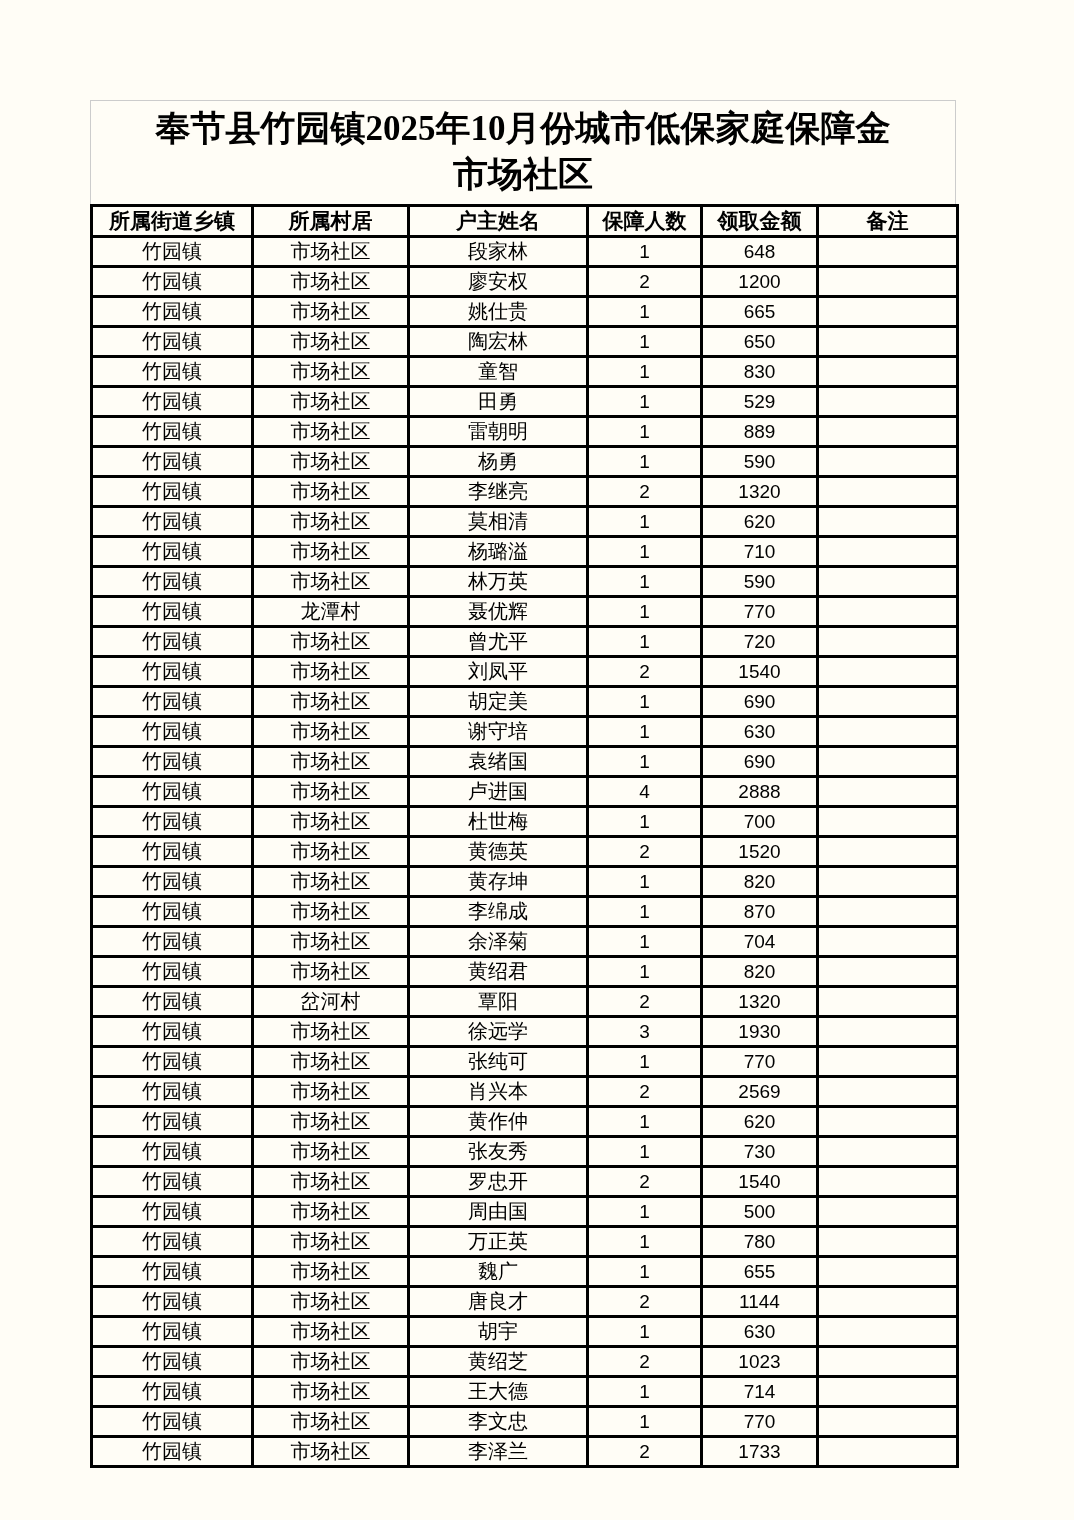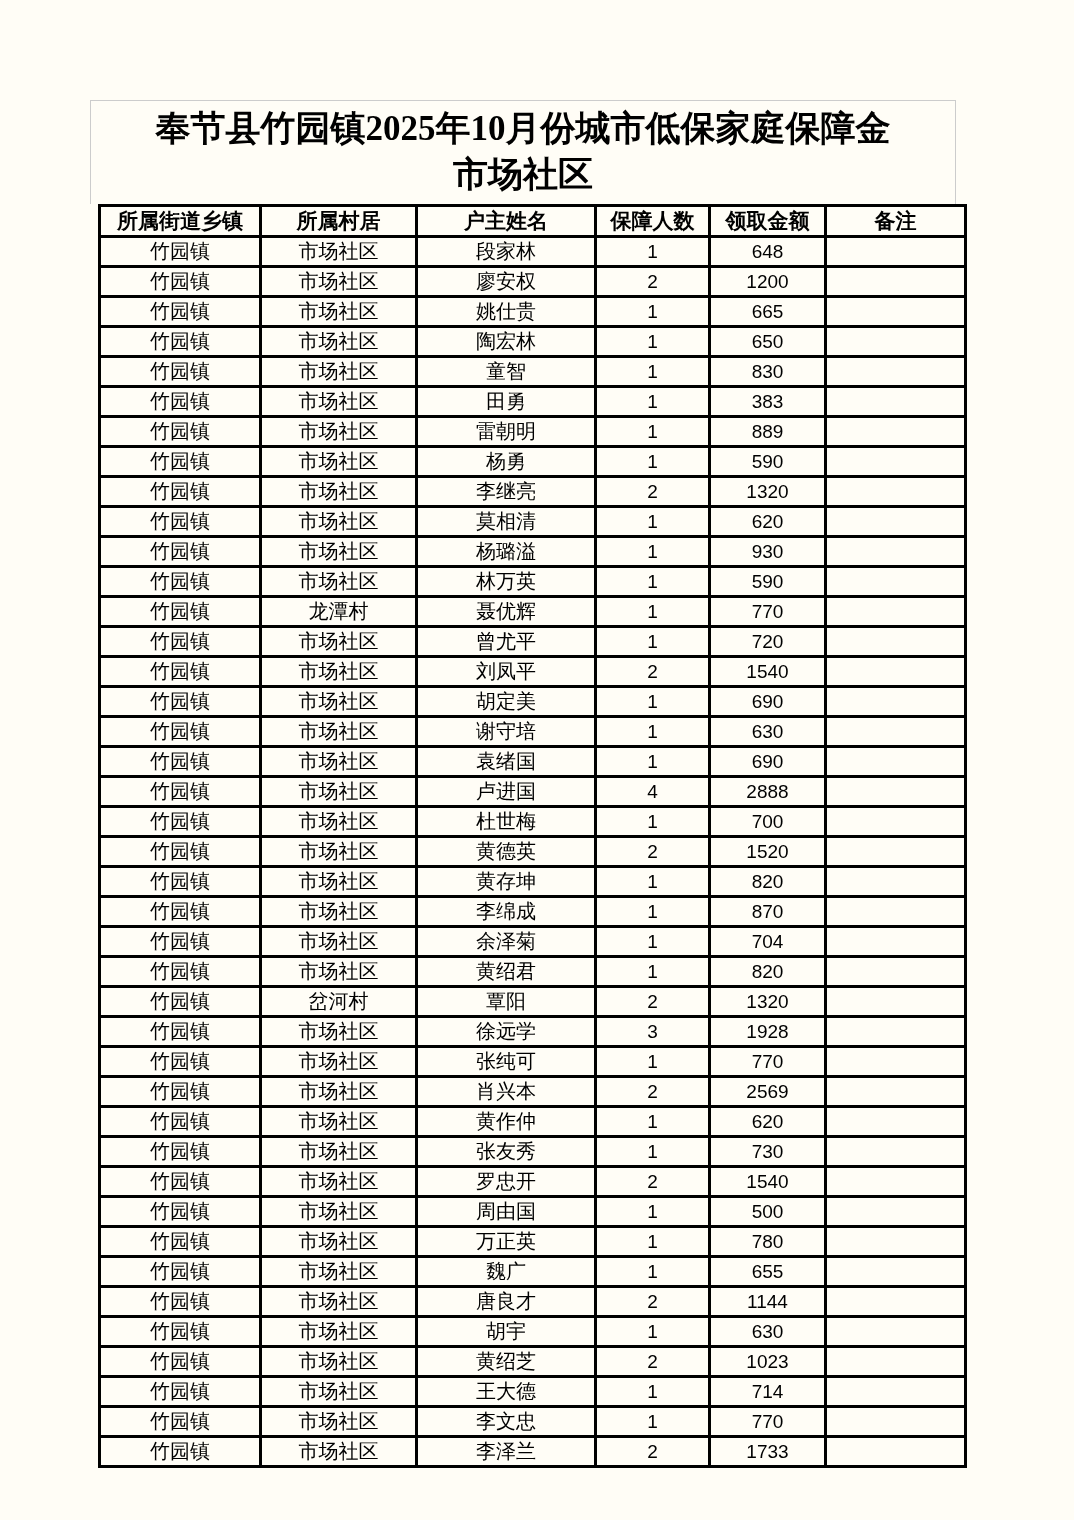--- a/index.html
+++ b/index.html
@@ -22,21 +22,20 @@
     text-align:center;
     font-weight:bold;
     font-size:35px;
     line-height:1.3;
     padding:5px 0 7px 0;
   }
   table.payment{
     border-collapse:collapse;
     table-layout:fixed;
     width:866px;
-    margin-left:8px;
   }
   table.payment th, table.payment td{
     border:3px solid var(--border);
     text-align:center;
     vertical-align:middle;
     padding:0;
     overflow:hidden;
     white-space:nowrap;
   }
   table.payment th{
@@ -123,21 +122,21 @@
             <td>童智</td>
             <td class="num">1</td>
             <td class="num">830</td>
             <td></td>
           </tr>
           <tr>
             <td>竹园镇</td>
             <td>市场社区</td>
             <td>田勇</td>
             <td class="num">1</td>
-            <td class="num">383</td>
+            <td class="num">529</td>
             <td></td>
           </tr>
           <tr>
             <td>竹园镇</td>
             <td>市场社区</td>
             <td>雷朝明</td>
             <td class="num">1</td>
             <td class="num">889</td>
             <td></td>
           </tr>
@@ -163,21 +162,21 @@
             <td>莫相清</td>
             <td class="num">1</td>
             <td class="num">620</td>
             <td></td>
           </tr>
           <tr>
             <td>竹园镇</td>
             <td>市场社区</td>
             <td>杨璐溢</td>
             <td class="num">1</td>
-            <td class="num">930</td>
+            <td class="num">710</td>
             <td></td>
           </tr>
           <tr>
             <td>竹园镇</td>
             <td>市场社区</td>
             <td>林万英</td>
             <td class="num">1</td>
             <td class="num">590</td>
             <td></td>
           </tr>
@@ -291,21 +290,21 @@
             <td>覃阳</td>
             <td class="num">2</td>
             <td class="num">1320</td>
             <td></td>
           </tr>
           <tr>
             <td>竹园镇</td>
             <td>市场社区</td>
             <td>徐远学</td>
             <td class="num">3</td>
-            <td class="num">1928</td>
+            <td class="num">1930</td>
             <td></td>
           </tr>
           <tr>
             <td>竹园镇</td>
             <td>市场社区</td>
             <td>张纯可</td>
             <td class="num">1</td>
             <td class="num">770</td>
             <td></td>
           </tr>

